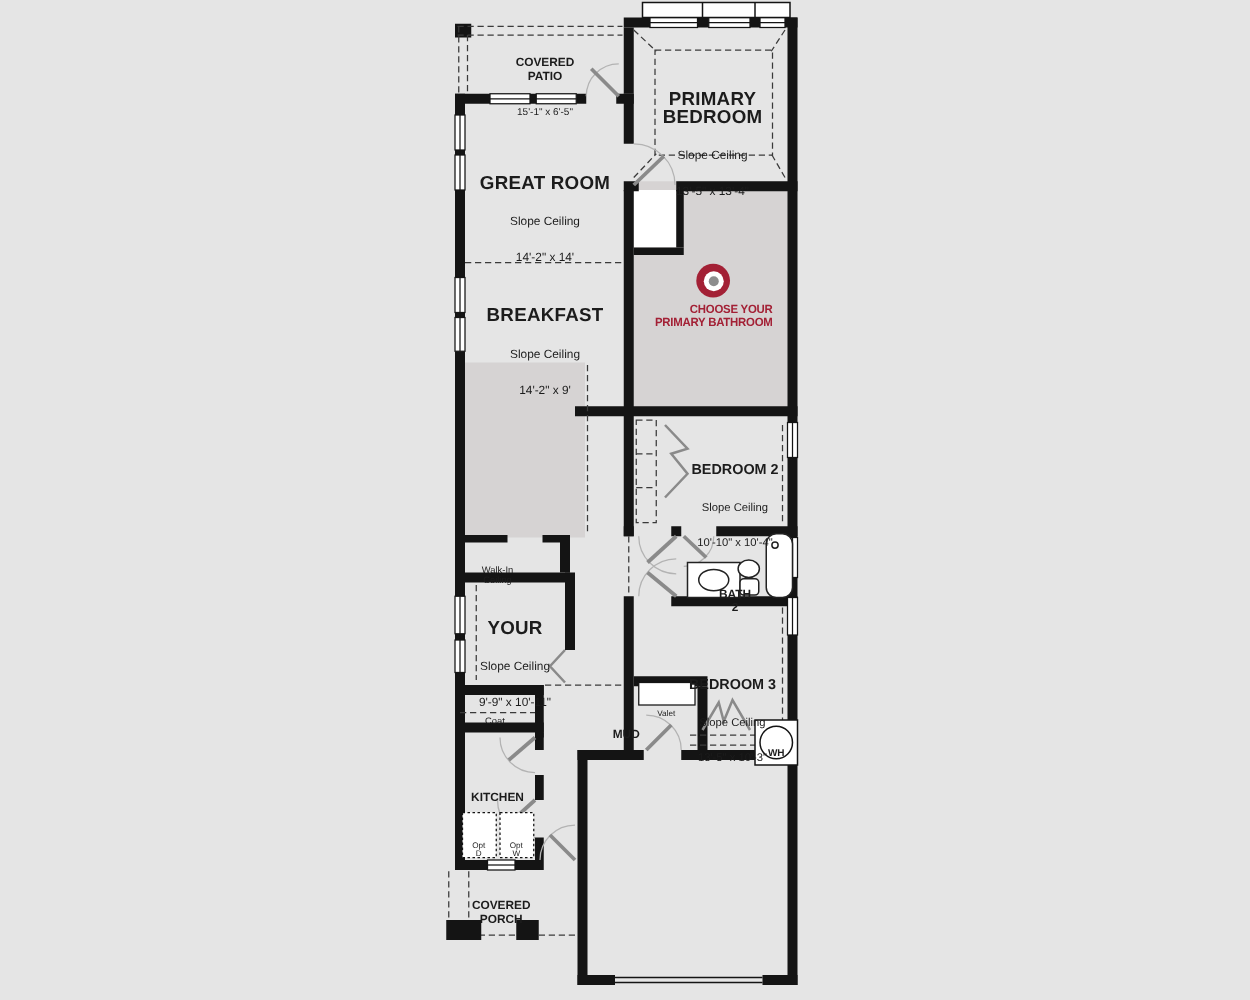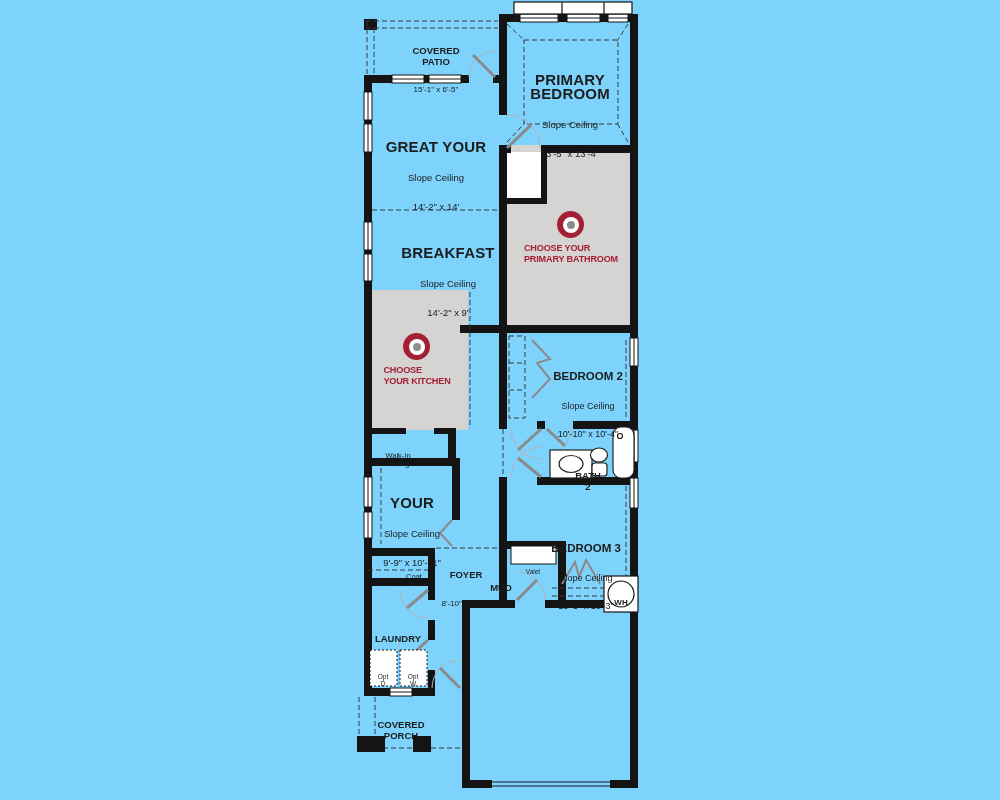--- a/index.html
+++ b/index.html
@@ -1,29 +1,29 @@
 <!DOCTYPE html>
 <html><head>
 <meta charset="utf-8">
 <style>
   html,body{margin:0;padding:0;background:#ffffff;}
-  .canvas{position:relative;width:1000px;height:800px;background:#7dd3fc;overflow:hidden;
+  .canvas{position:relative;width:1000px;height:800px;background:#e5e5e5;overflow:hidden;
           font-family:"Liberation Sans",sans-serif;color:#1c1c1c;}
   .plansvg{position:absolute;left:0;top:0;}
   .lbl{position:absolute;transform:translateX(-50%);text-align:center;white-space:pre-line;z-index:5;}
   .rname{font-weight:bold;color:#1c1c1c;}
   .big .rname{font-size:15px;line-height:14px;letter-spacing:.2px;}
   .med .rname{font-size:11.5px;line-height:12.5px;}
   .sm .rname{font-size:9.5px;line-height:10.5px;}
   .tiny .rname{font-weight:normal;font-size:7.5px;line-height:8px;}
   .micro .rname{font-weight:normal;font-size:6.5px;line-height:7px;}
   .rsub{font-size:9.5px;line-height:11px;color:#1c1c1c;}
   .sm .rsub{font-size:8px;line-height:9px;}
   .med .rsub{font-size:9px;line-height:10.5px;}
-  .cta{position:absolute;transform:translateX(-50%);text-align:left;z-index:6;cursor:pointer;}
+  .cta{position:absolute;transform:translateX(-50%);text-align:right;z-index:6;cursor:pointer;}
   .cta-label{margin-top:4px;font-weight:bold;font-size:9.5px;line-height:11px;color:#a32035;
              white-space:pre-line;transform:scaleX(.96);letter-spacing:-.2px;}
   .target{width:27px;height:27px;border-radius:50%;background:#a32035;margin:0 auto;
           display:flex;align-items:center;justify-content:center;}
   .target .mid{width:16px;height:16px;border-radius:50%;background:#ffffff;
           display:flex;align-items:center;justify-content:center;}
   .target .dot{width:8px;height:8px;border-radius:50%;background:#8d8d8d;}
   .whlbl{font-size:8px;font-weight:bold;}
 </style>
 </head>
@@ -231,25 +231,25 @@
 PATIO</div>
   <div class="rsub">15'-1" x 6'-5"</div>
 </div>
 <div class="lbl big" style="left:570px;top:55px">
   <div class="rname">PRIMARY
 BEDROOM</div>
   <div class="rsub">Slope Ceiling</div>
   <div class="rsub">13'-5" x 13'-4"</div>
 </div>
 <div class="lbl big" style="left:436px;top:122px">
-  <div class="rname">GREAT YOUR</div>
+  <div class="rname">GREAT ROOM</div>
   <div class="rsub">Slope Ceiling</div>
   <div class="rsub">14'-2" x 14'</div>
 </div>
-<div class="lbl big" style="left:448px;top:228px">
+<div class="lbl big" style="left:436px;top:228px">
   <div class="rname">BREAKFAST</div>
   <div class="rsub">Slope Ceiling</div>
   <div class="rsub">14'-2" x 9'</div>
 </div>
 <div class="lbl med" style="left:588px;top:352px">
   <div class="rname">BEDROOM 2</div>
   <div class="rsub">Slope Ceiling</div>
   <div class="rsub">10'-10" x 10'-4"</div>
 </div>
 <div class="lbl tiny" style="left:398px;top:434px">
@@ -263,38 +263,34 @@
 <div class="lbl big" style="left:412px;top:478px">
   <div class="rname">YOUR</div>
   <div class="rsub">Slope Ceiling</div>
   <div class="rsub">9'-9" x 10'-11"</div>
 </div>
 <div class="lbl med" style="left:586px;top:524px">
   <div class="rname">BEDROOM 3</div>
   <div class="rsub">Slope Ceiling</div>
   <div class="rsub">13'-5" x 10'-3"</div>
 </div>
-<div class="lbl tiny" style="left:414px;top:555px">
+<div class="lbl tiny" style="left:396px;top:555px">
   <div class="rname">Coat</div>
-</div>
-<div class="lbl sm" style="left:466px;top:552px">
-  <div class="rname">FOYER</div>
-  <div class="rsub">8'-10" x 7'-10"</div>
 </div>
 <div class="lbl micro" style="left:533px;top:550px">
   <div class="rname">Valet</div>
 </div>
 <div class="lbl sm" style="left:501px;top:565px">
   <div class="rname">MUD</div>
 </div>
 <div class="lbl whlbl lbl" style="left:621px;top:589px">
   <div>WH</div>
 </div>
 <div class="lbl sm" style="left:398px;top:616px">
-  <div class="rname">LAUNDRY</div>
+  <div class="rname">KITCHEN</div>
 </div>
 <div class="lbl micro" style="left:383px;top:655px">
   <div class="rname">Opt
 D</div>
 </div>
 <div class="lbl micro" style="left:413px;top:655px">
   <div class="rname">Opt
 W</div>
 </div>
 <div class="lbl sm" style="left:401px;top:702px">
@@ -304,23 +300,14 @@
 
 <div class="cta" style="left:571px;top:211px">
   <div class="target">
         <div class="mid">
           <div class="dot"></div>
         </div>
       </div>
   <div class="cta-label">CHOOSE YOUR
 PRIMARY BATHROOM</div>
 </div>
-<div class="cta" style="left:417px;top:333px">
-  <div class="target">
-        <div class="mid">
-          <div class="dot"></div>
-        </div>
-      </div>
-  <div class="cta-label">CHOOSE
-YOUR KITCHEN</div>
-</div>
 
 </div>
 
 </body></html>

